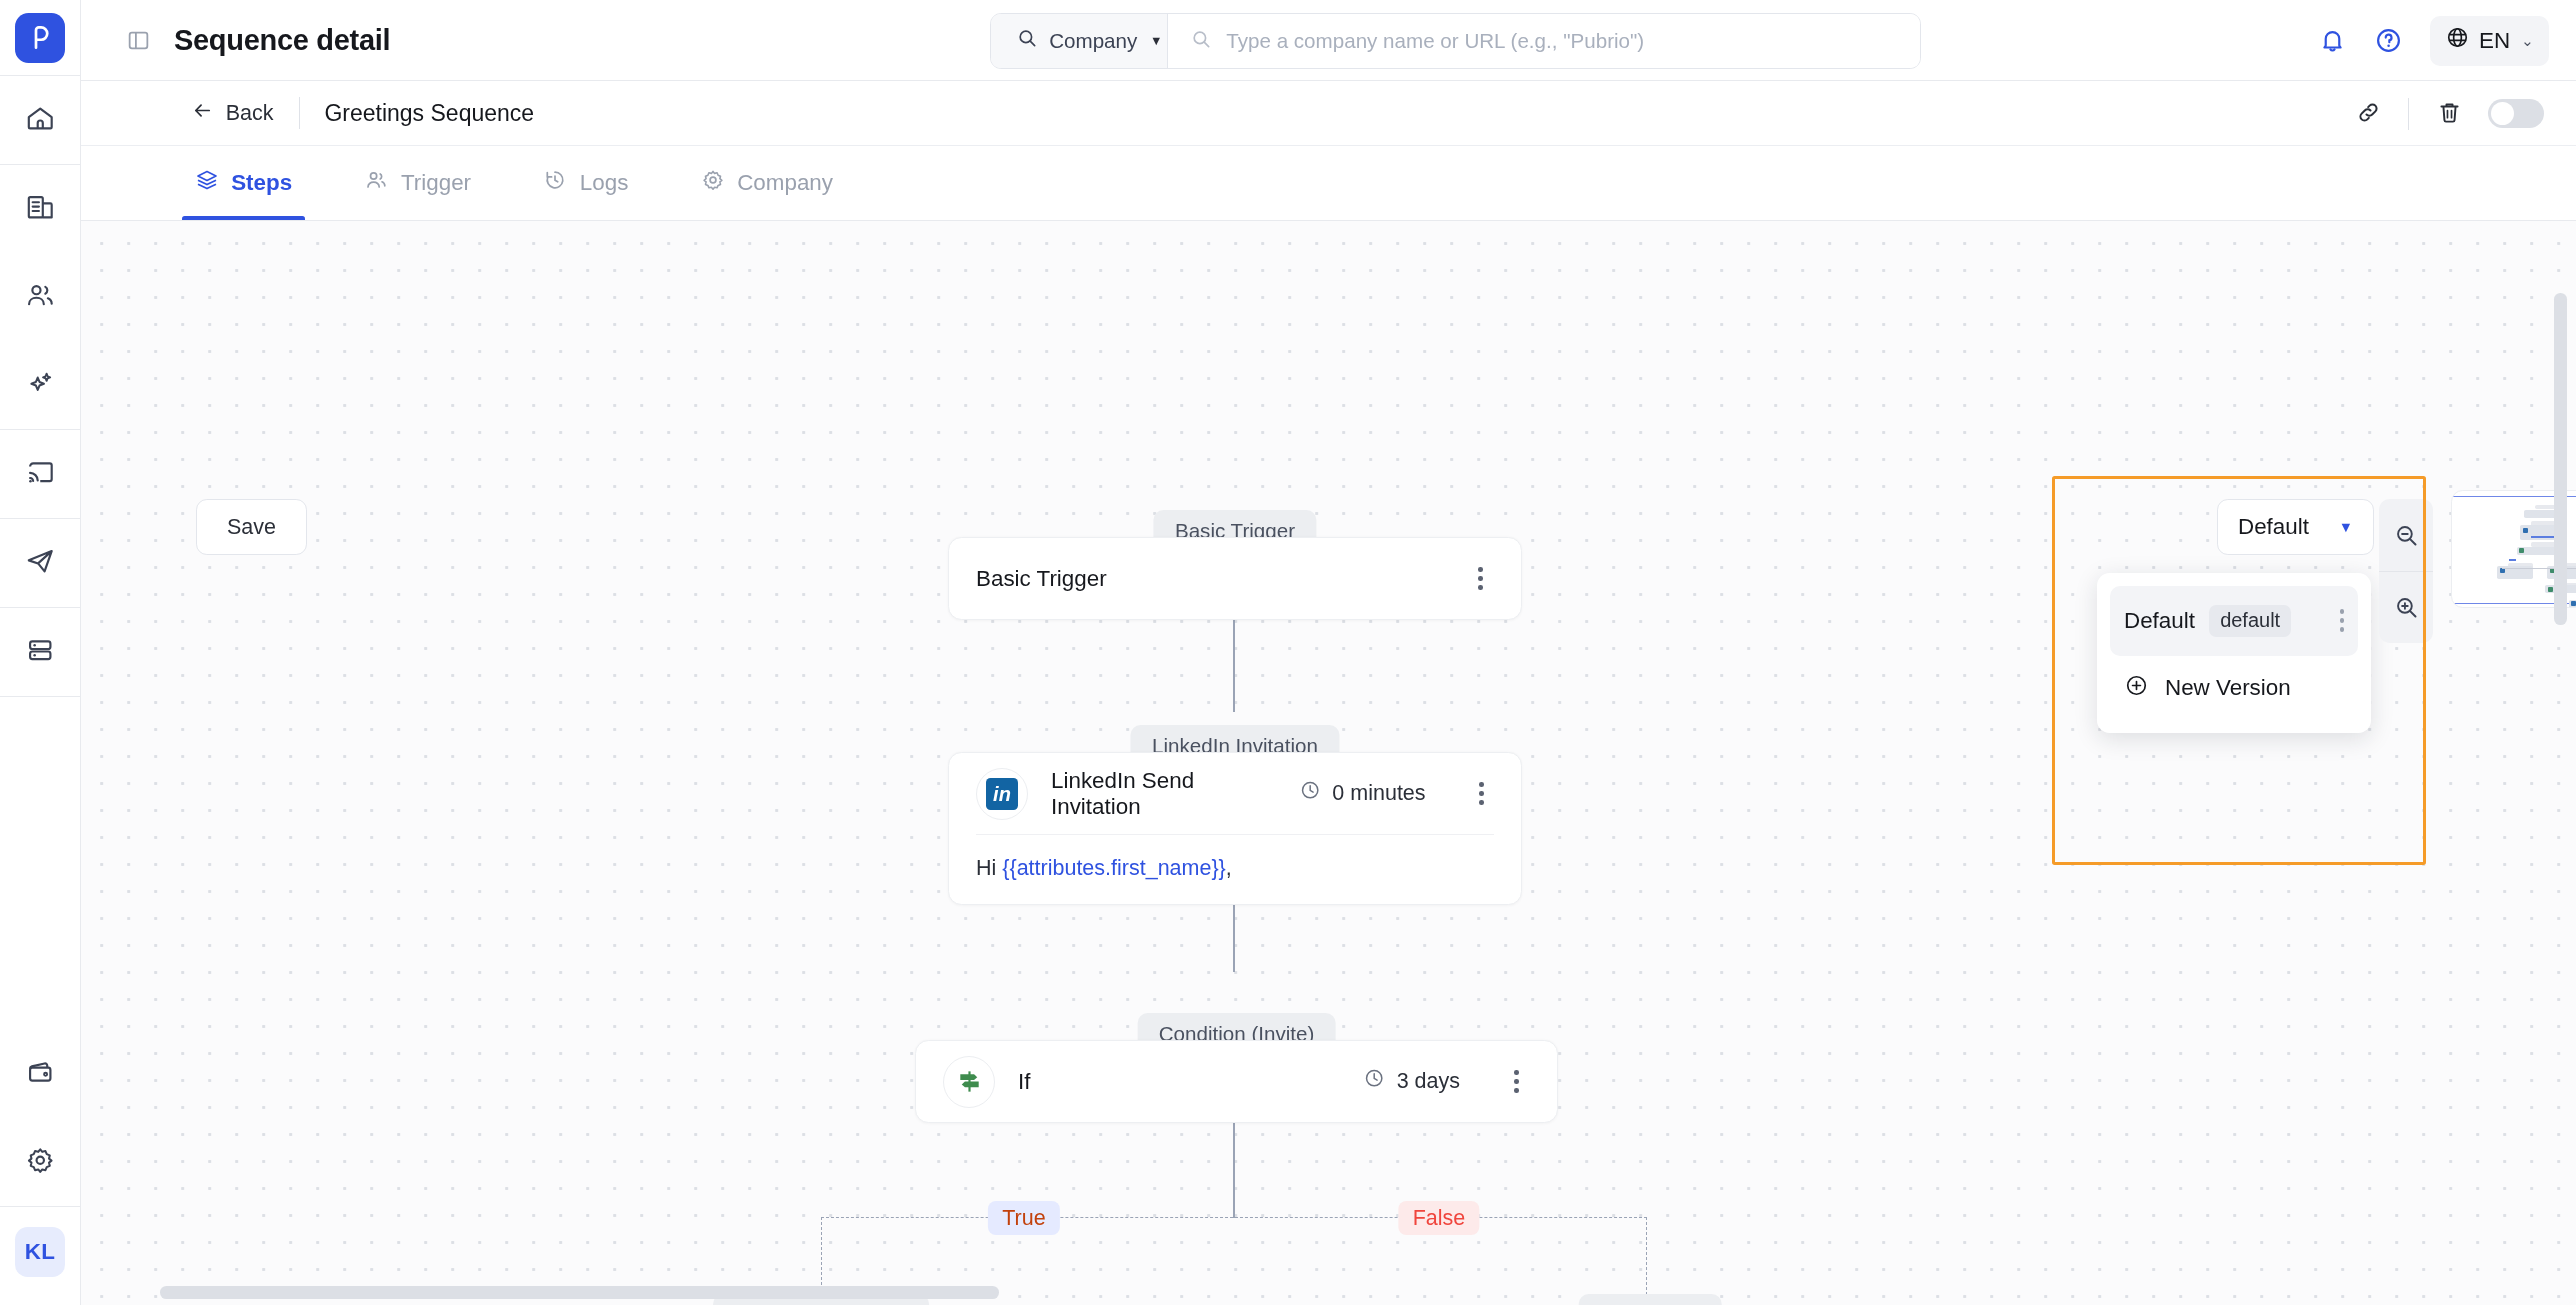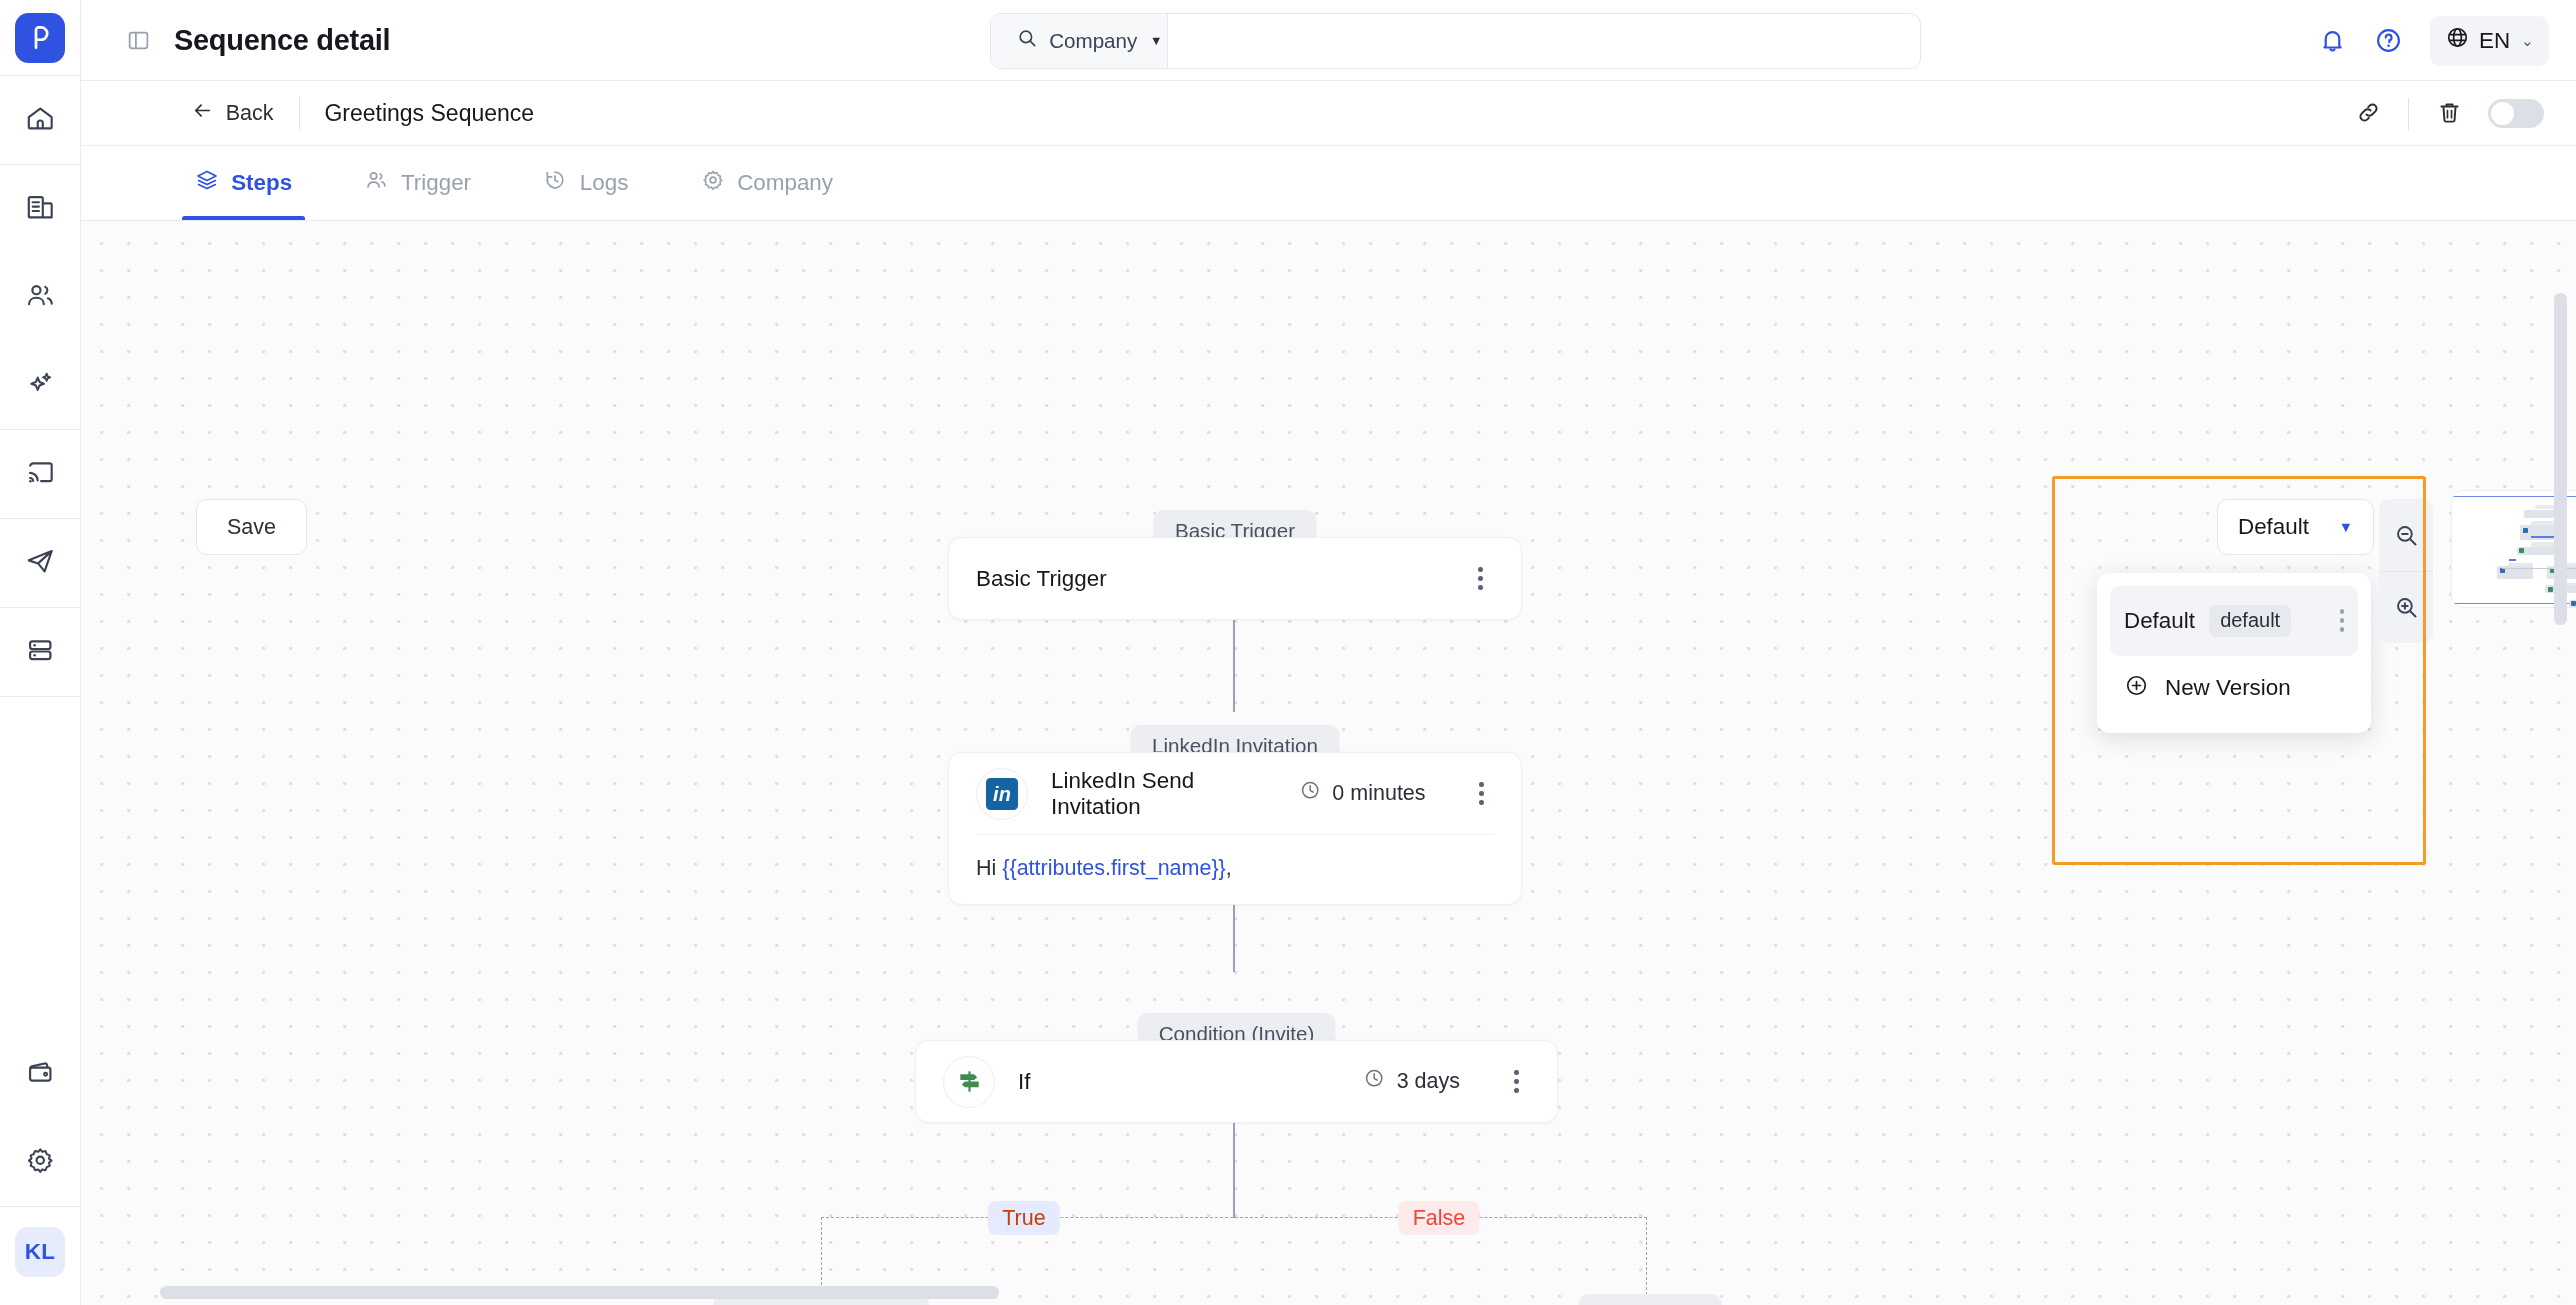--- a/index.html
+++ b/index.html
@@ -389,20 +389,29 @@
       <div class="searchwrap">
         <div class="search-scope">
           <span>
             <svg width="22.4" height="22.4" viewBox="0 0 24 24" fill="none">
               <circle cx="10.6" cy="10.6" r="6.1" stroke="#3c4354" stroke-width="1.8"></circle>
               <path d="M15.2 15.2 20 20" stroke="#3c4354" stroke-width="1.8" stroke-linecap="round"></path>
             </svg>
           </span>
           <span>Company</span>
           <span class="scope-caret">▼</span>
+        </div>
+        <div class="search-field">
+          <span>
+            <svg width="22.4" height="22.4" viewBox="0 0 24 24" fill="none">
+              <circle cx="10.6" cy="10.6" r="6.1" stroke="#b8bec9" stroke-width="1.8"></circle>
+              <path d="M15.2 15.2 20 20" stroke="#b8bec9" stroke-width="1.8" stroke-linecap="round"></path>
+            </svg>
+          </span>
+          <input type="text" placeholder="Type a company name or URL (e.g., &quot;Pubrio&quot;)" style="">
         </div>
       </div>
 
       <div class="topbar-right">
         <span class="icon-btn">
           <svg width="29" height="29" viewBox="0 0 24 24" fill="none">
             <path d="M6.4 16.2V10.6a5.6 5.6 0 0 1 11.2 0v5.6l1.1 1.6H5.3l1.1-1.6Z" stroke="#2f52e0" stroke-width="1.8" stroke-linejoin="round"></path>
             <path d="M10.3 19.3a2 2 0 0 0 3.4 0" stroke="#2f52e0" stroke-width="1.8" stroke-linecap="round"></path>
           </svg>
         </span>

